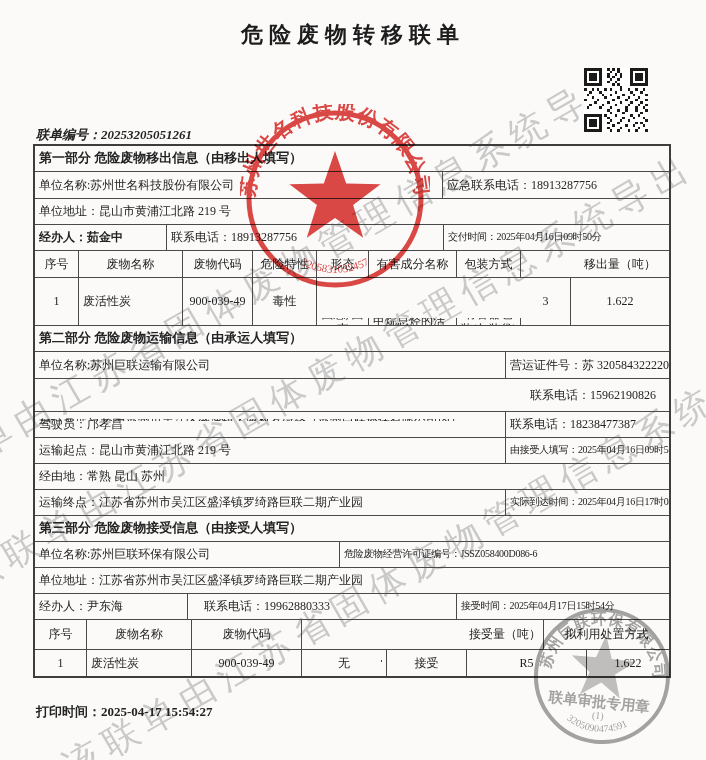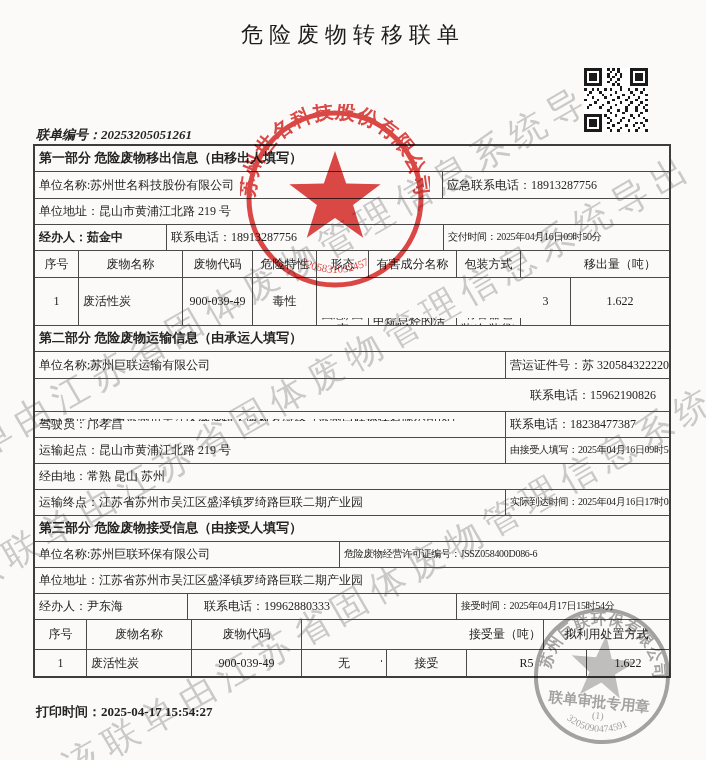--- a/index.html
+++ b/index.html
@@ -1,20 +1,20 @@
 <!DOCTYPE html>
 <html><head>
 <meta charset="utf-8">
 <style>
   html,body{margin:0;padding:0;}
   body{background:#e8e8e8;font-family:"Liberation Serif","DejaVu Serif",serif;}
   .page{position:relative;width:706px;height:760px;background:#fbfaf9;overflow:hidden;color:#232323;}
 
   .doc-title{position:absolute;top:20px;left:0;width:100%;text-align:center;
-    font-size:22px;font-weight:normal;letter-spacing:6px;color:#1c1c1c;}
+    font-size:22px;font-weight:bold;letter-spacing:6px;color:#1c1c1c;}
   .manifest-no{position:absolute;top:126px;left:36px;font-size:13px;font-weight:600;font-style:italic;}
   .print-time{position:absolute;top:703px;left:36px;font-size:13px;font-weight:600;}
 
   
   .wm{position:absolute;white-space:nowrap;font-size:36px;letter-spacing:8px;
     color:rgba(148,148,148,.48);transform:rotate(-30deg);transform-origin:0 0;
     pointer-events:none;font-weight:400;}
   .wm1{left:-110px;top:470px;}
   .wm2{left:-45px;top:560px;}
   .wm3{left:55px;top:748px;}

